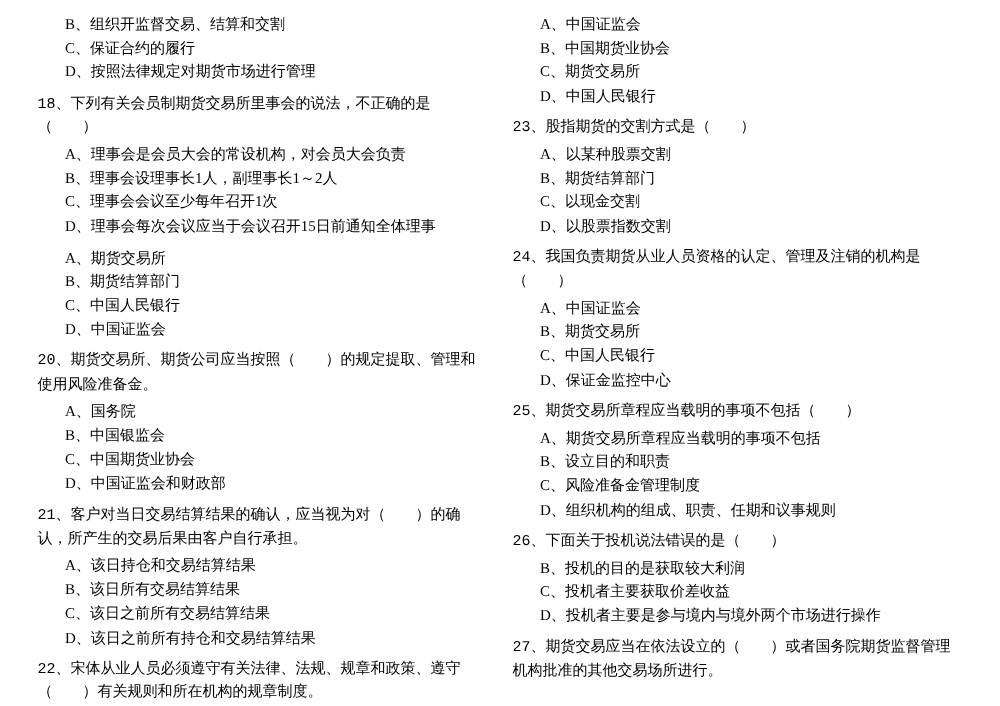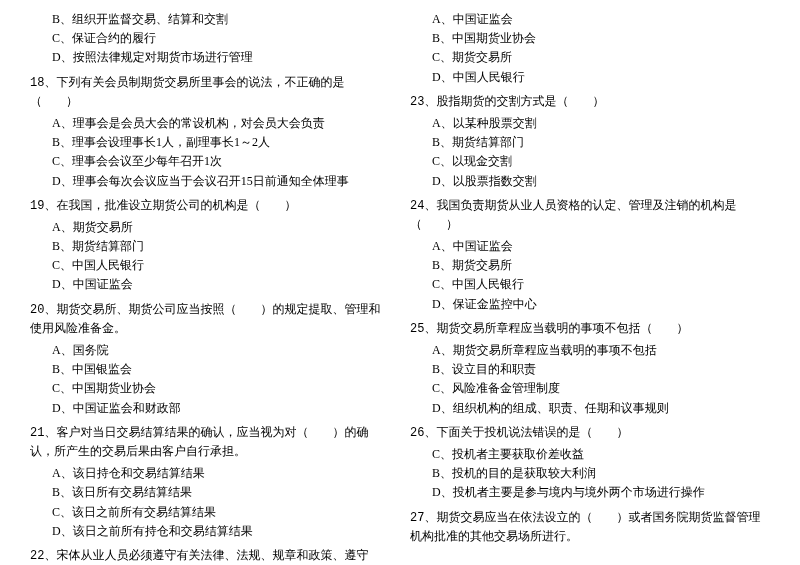--- a/index.html
+++ b/index.html
@@ -55,21 +55,20 @@
 
       <div class="question-block">
         <div class="question-title">18、下列有关会员制期货交易所里事会的说法，不正确的是（　　）</div>
         <div class="option">A、理事会是会员大会的常设机构，对会员大会负责</div>
         <div class="option">B、理事会设理事长1人，副理事长1～2人</div>
         <div class="option">C、理事会会议至少每年召开1次</div>
         <div class="option">D、理事会每次会议应当于会议召开15日前通知全体理事</div>
       </div>
 
       <div class="question-block">
-        <div class="question-title">19、在我国，批准设立期货公司的机构是（　　）</div>
         <div class="option">A、期货交易所</div>
         <div class="option">B、期货结算部门</div>
         <div class="option">C、中国人民银行</div>
         <div class="option">D、中国证监会</div>
       </div>
 
       <div class="question-block">
         <div class="question-title">20、期货交易所、期货公司应当按照（　　）的规定提取、管理和使用风险准备金。</div>
         <div class="option">A、国务院</div>
         <div class="option">B、中国银监会</div>
@@ -118,22 +117,22 @@
       <div class="question-block">
         <div class="question-title">25、期货交易所章程应当载明的事项不包括（　　）</div>
         <div class="option">A、期货交易所章程应当载明的事项不包括</div>
         <div class="option">B、设立目的和职责</div>
         <div class="option">C、风险准备金管理制度</div>
         <div class="option">D、组织机构的组成、职责、任期和议事规则</div>
       </div>
 
       <div class="question-block">
         <div class="question-title">26、下面关于投机说法错误的是（　　）</div>
+        <div class="option">B、投机的目的是获取较大利润</div>
         <div class="option">C、投机者主要获取价差收益</div>
-        <div class="option">B、投机的目的是获取较大利润</div>
         <div class="option">D、投机者主要是参与境内与境外两个市场进行操作</div>
       </div>
 
       <div class="question-block">
         <div class="question-title">27、期货交易应当在依法设立的（　　）或者国务院期货监督管理机构批准的其他交易场所进行。</div>
       </div>
     </div>
   </div>
 
 </div>

